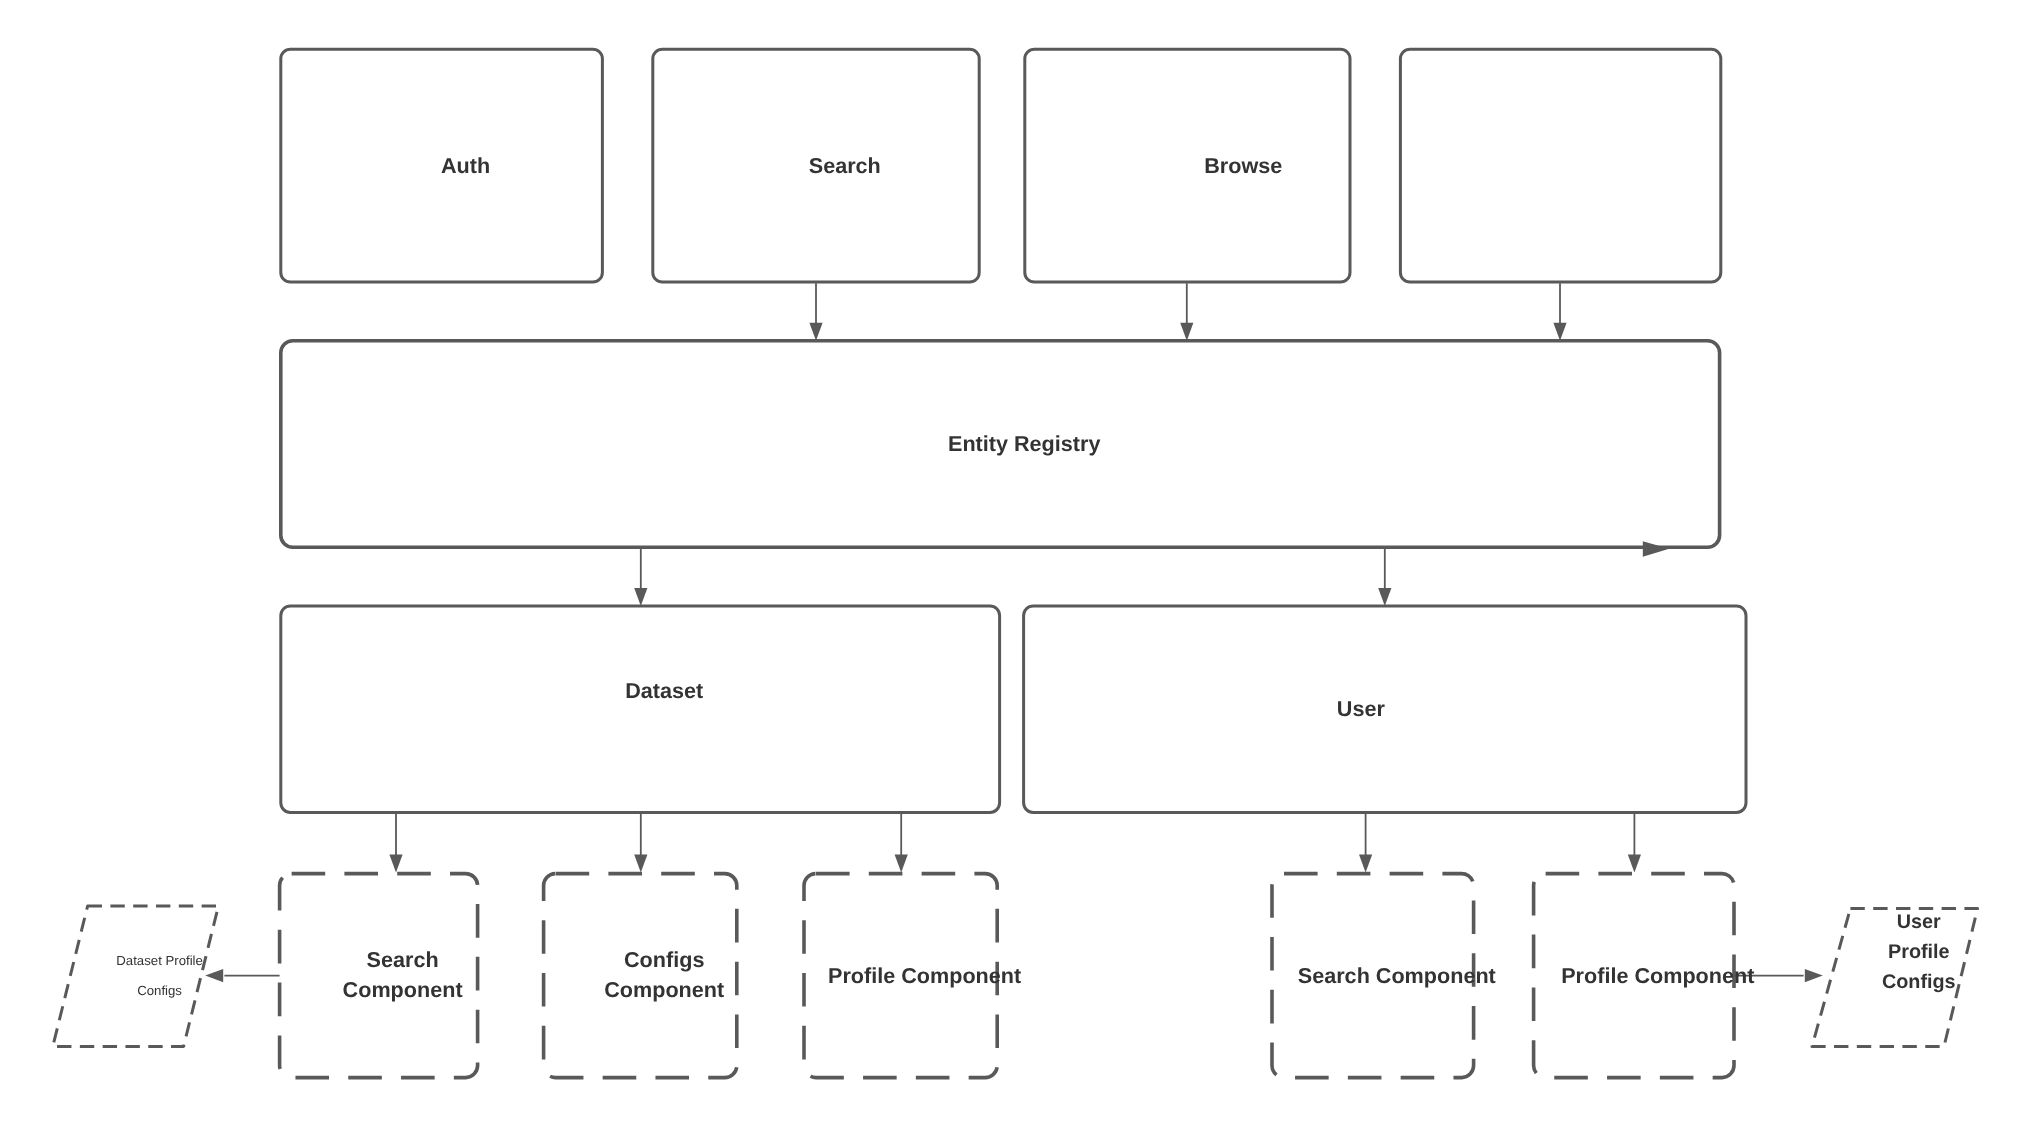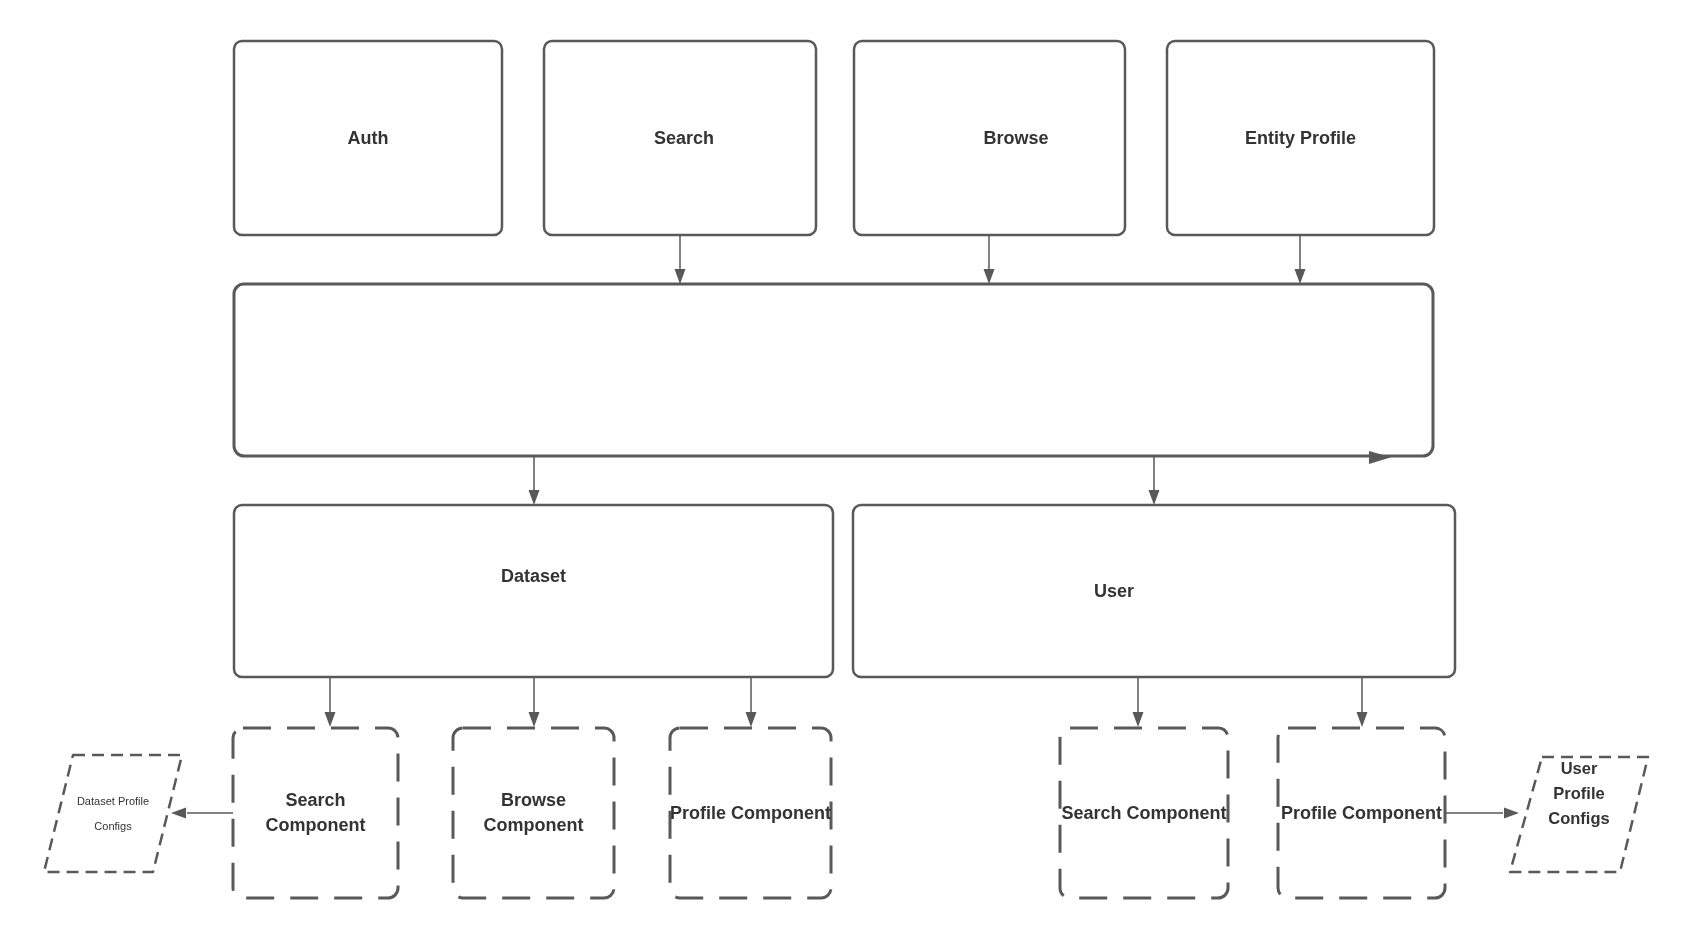--- a/index.html
+++ b/index.html
@@ -13,20 +13,21 @@
   #shapes{position:absolute;left:0;top:0;}
   .label{
     position:absolute;
     display:flex;align-items:center;justify-content:center;
     text-align:center;
     font-weight:bold;
     font-size:18px;
     line-height:25px;
     color:#333333;
     pointer-events:none;
+    margin-left:20px;
   }
   
   .lb-auth{left:234px;top:41px;width:268px;height:194px}
   .lb-search{left:544px;top:41px;width:280px;height:194px}
   .lb-browse{left:854px;top:41px;width:324px;height:194px}
   .lb-entity-profile{left:1167px;top:41px;width:267px;height:194px}
   .lb-entity-registry{left:234px;top:284px;width:1199px;height:172px}
   .lb-dataset{left:234px;top:490px;width:599px;height:172px}
   .lb-user{left:813px;top:505px;width:602px;height:172px}
   
@@ -125,26 +126,26 @@
 
     <g>
       <line class="edge-line" x1="1445" y1="813" x2="1503" y2="813"></line>
       <polygon class="edge-head" points="1519,813 1504,807.5 1504,818.5"></polygon>
     </g>
   </svg>
 
   <div class="label lb-auth">Auth</div>
   <div class="label lb-search">Search</div>
   <div class="label lb-browse">Browse</div>
-  <div class="label lb-entity-profile">Entity Profile</div>
+  <div class="label lb-entity-registry">Entity Registry</div>
   <div class="label lb-dataset">Dataset</div>
   <div class="label lb-user">User</div>
 
   <div class="label lb-ds-search">Search Component</div>
-  <div class="label lb-ds-browse">Browse Component</div>
+  <div class="label lb-ds-browse">Configs Component</div>
   <div class="label lb-ds-profile">Profile Component</div>
   <div class="label lb-us-search">Search Component</div>
   <div class="label lb-us-profile">Profile Component</div>
 
   <div class="label lb-pg-left">Dataset Profile Configs</div>
   <div class="label lb-pg-right">User Profile Configs</div>
 
 </div>
 
 </body></html>

